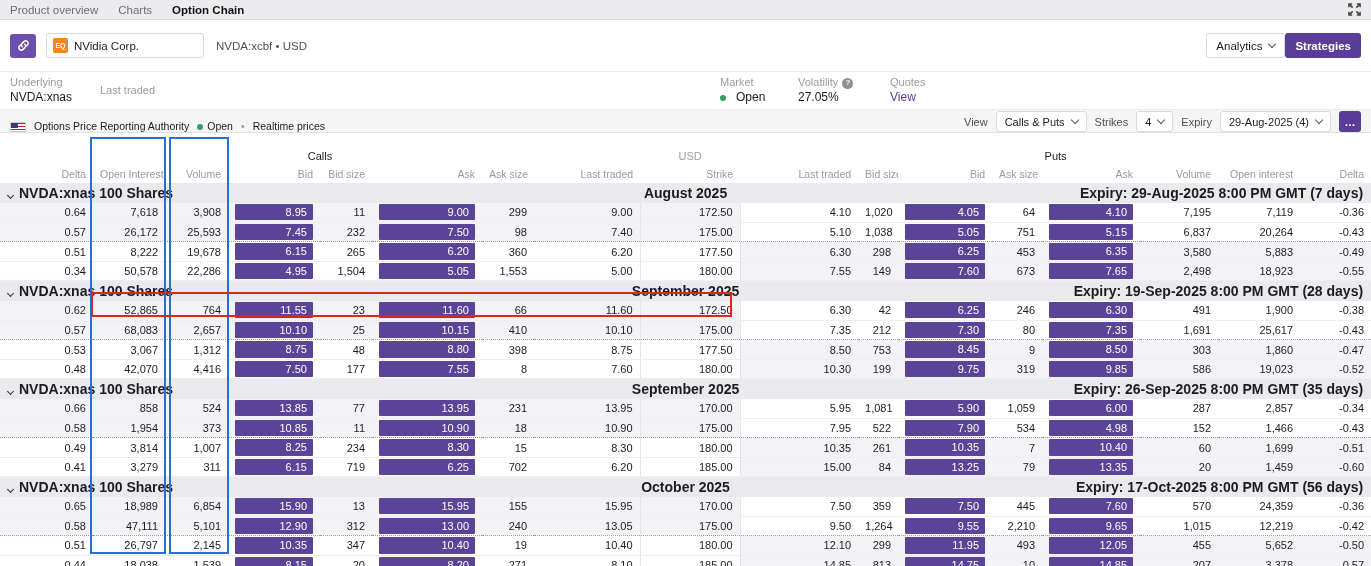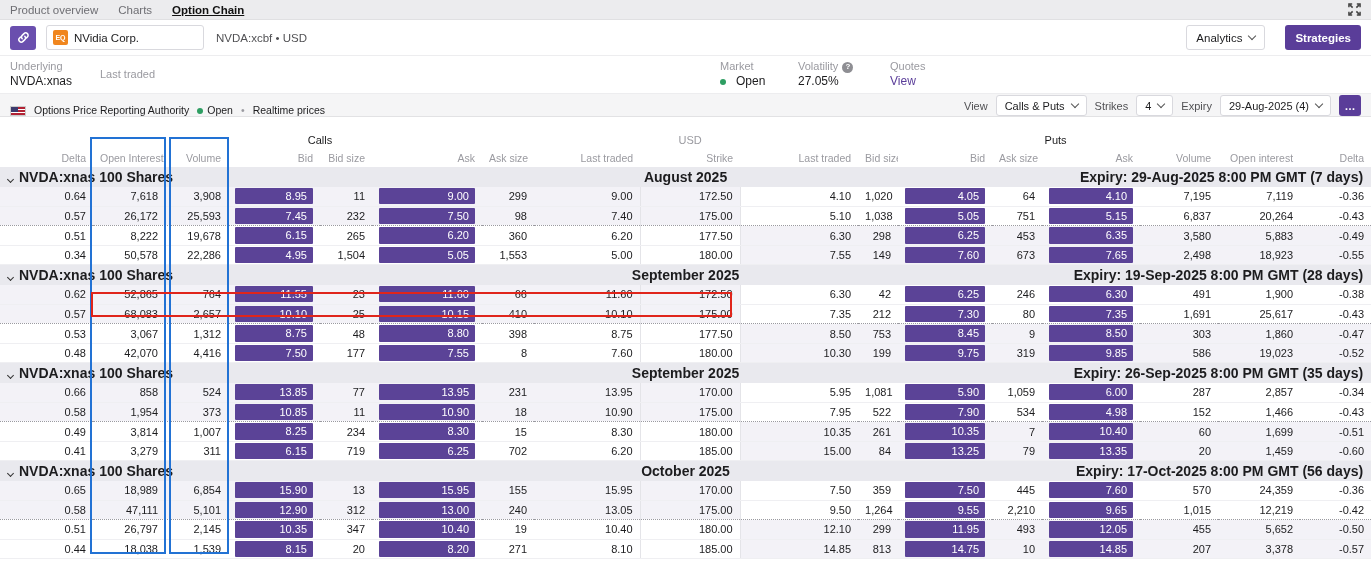--- a/index.html
+++ b/index.html
@@ -4,36 +4,36 @@
 <style>
   * { margin:0; padding:0; box-sizing:border-box; }
   html,body { width:1371px; height:566px; background:#fff; overflow:hidden;
     font-family:"Liberation Sans", sans-serif; color:#1c1c1e; }
   .page { position:relative; width:1371px; height:566px; }
 
   
   .tabbar { height:20px; background:#ececee; display:flex; align-items:center;
     gap:20px; padding:0 10px; font-size:11.5px; border-bottom:1px solid #e0e0e2; }
   .tab { color:#6e6e73; cursor:pointer; }
-  .tab.active { color:#111; font-weight:bold;text-decoration:underline; }
+  .tab.active { color:#111; font-weight:bold; }
   .expand-btn { margin-left:auto; display:flex; align-items:center; }
 
   
-  .toolbar { height:36px; display:flex; align-items:center; padding:12px 10px;
+  .toolbar { height:52px; display:flex; align-items:center; padding:12px 10px;
     border-bottom:1px solid #ededef; }
   .link-btn { width:26px; height:24px; background:#6a4fae; border-radius:3px;
     display:flex; align-items:center; justify-content:center; margin-right:10px; }
   .instr-box { width:158px; height:25px; border:1px solid #d9d9de; border-radius:3px;
     display:flex; align-items:center; padding:0 6px; gap:6px; background:#fff; }
   .eq-badge { width:15px; height:15px; background:#f0861f; border-radius:2px; color:#fff;
     font-size:7px; font-weight:bold; display:flex; align-items:center; justify-content:center; flex:0 0 auto; }
   .instr-input { border:none; outline:none; font-size:11.5px; width:110px;
     font-family:"Liberation Sans", sans-serif; color:#1c1c1e; background:transparent; }
   .symline { font-size:11.5px; color:#515154; margin-left:12px; }
-  .toolbar-right { margin-left:auto; display:flex; align-items:center; gap:20px; }
+  .toolbar-right { margin-left:auto; display:flex; align-items:center; gap:0; }
   .dd { border:1px solid #d9d9de; border-radius:3px; height:25px; display:flex;
     align-items:center; padding:0 9px; font-size:11.5px; gap:7px; background:#fff; cursor:pointer; }
   .chev { width:6px; height:6px; border-right:1.5px solid #555; border-bottom:1.5px solid #555;
     transform:rotate(45deg); display:inline-block; margin-top:-3px; }
   .btn-primary { background:#5a3d99; color:#fff; font-size:11.5px; font-weight:bold;
     border:none; border-radius:3px; height:25px; padding:0 10px; cursor:pointer; }
 
   
   .inforow { height:38px; display:flex; align-items:center; padding:0 10px;
     border-bottom:1px solid #ededef; }

